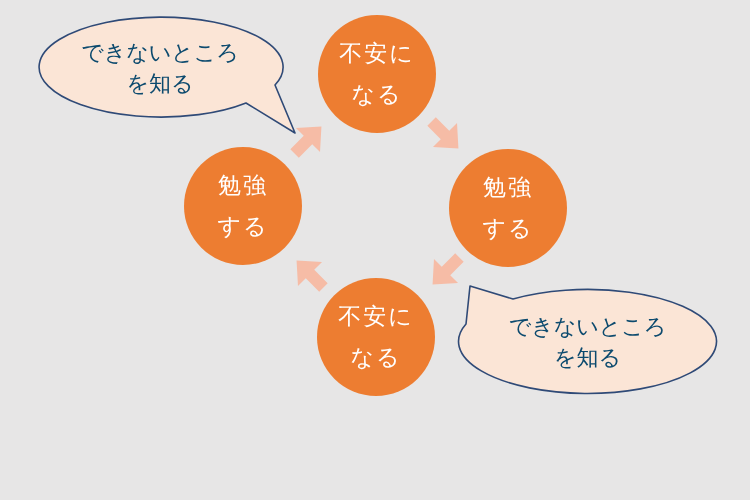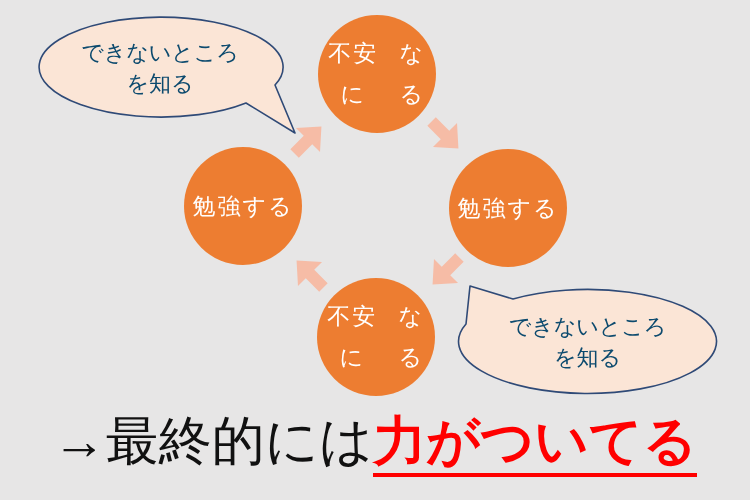--- a/index.html
+++ b/index.html
@@ -13,21 +13,21 @@
     background:var(--bg,#e7e6e6);
     overflow:hidden;
   }
   
   .node{
     position:absolute;
     width:118px;height:118px;
     border-radius:50%;
     background:var(--accent,#ed7d31);
     color:#ffffff;
-    display:flex;flex-direction:row;
+    display:flex;flex-direction:column;
     align-items:center;justify-content:center;
     text-align:center;
     font-size:23px;
     line-height:41px;
     letter-spacing:2px;
     font-weight:300;
   }
   .node-top{left:318px;top:15px;}
   .node-right{left:449px;top:149px;}
   .node-bottom{left:317px;top:278px;}
@@ -130,15 +130,14 @@
   </div>
 
   <svg class="bubble-svg" style="left:450px;top:280px;" width="290" height="125" viewBox="0 0 290 125">
     <path d="M 16 44 L 20 6 L 63 19 A 129 52 0 1 1 16 44 Z"></path>
   </svg>
   <div class="bubble-text bubble-text-bottomright">
     <div>できないところ</div>
     <div>を知る</div>
   </div>
 
-  <div class="conclusion"><span>→最終的には</span><span class="highlight">力がついてる</span></div>
 
 </div>
 
 </body></html>

